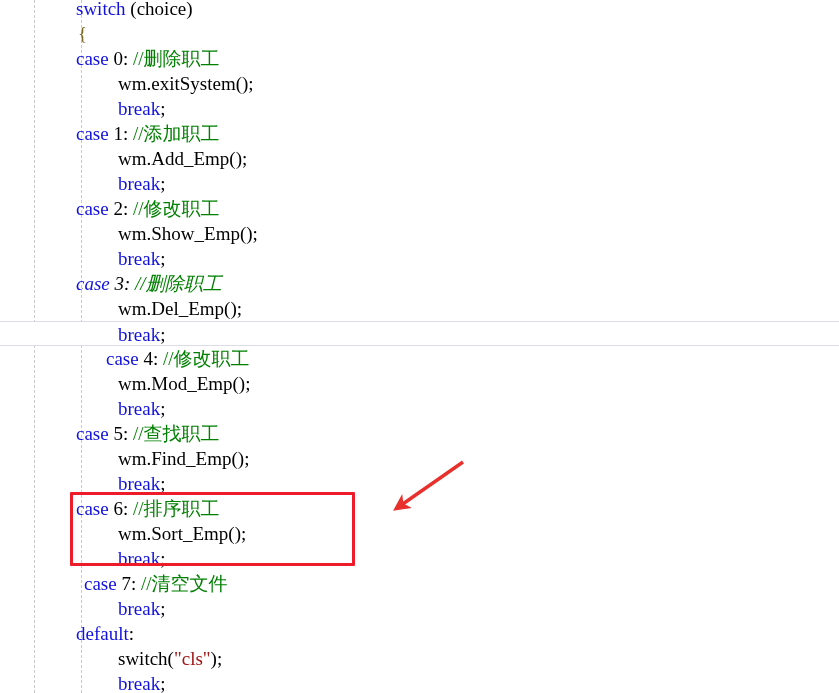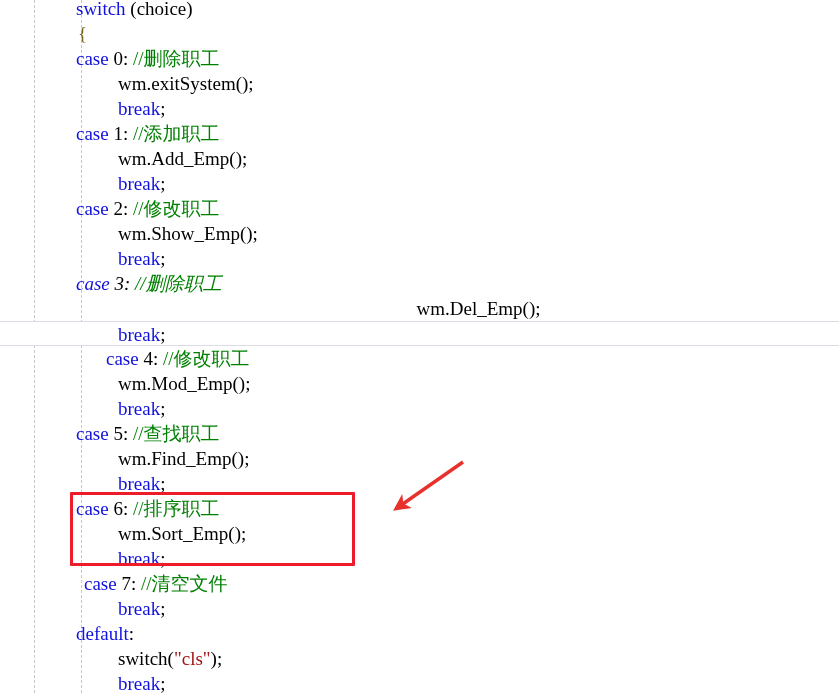--- a/index.html
+++ b/index.html
@@ -110,21 +110,21 @@
       <div class="code-line" style="top: 46px;"><span class="txt" style="display: inline-block; width: 76px;"></span><span class="txt kw">case</span><span class="txt plain"> 0: </span><span class="txt cmt">//删除职工</span></div>
       <div class="code-line" style="top: 71px;"><span class="txt" style="display: inline-block; width: 118px;"></span><span class="txt plain">wm.exitSystem();</span></div>
       <div class="code-line" style="top: 96px;"><span class="txt" style="display: inline-block; width: 118px;"></span><span class="txt kw">break</span><span class="txt plain">;</span></div>
       <div class="code-line" style="top: 121px;"><span class="txt" style="display: inline-block; width: 76px;"></span><span class="txt kw">case</span><span class="txt plain"> 1: </span><span class="txt cmt">//添加职工</span></div>
       <div class="code-line" style="top: 146px;"><span class="txt" style="display: inline-block; width: 118px;"></span><span class="txt plain">wm.Add_Emp();</span></div>
       <div class="code-line" style="top: 171px;"><span class="txt" style="display: inline-block; width: 118px;"></span><span class="txt kw">break</span><span class="txt plain">;</span></div>
       <div class="code-line" style="top: 196px;"><span class="txt" style="display: inline-block; width: 76px;"></span><span class="txt kw">case</span><span class="txt plain"> 2: </span><span class="txt cmt">//修改职工</span></div>
       <div class="code-line" style="top: 221px;"><span class="txt" style="display: inline-block; width: 118px;"></span><span class="txt plain">wm.Show_Emp();</span></div>
       <div class="code-line" style="top: 246px;"><span class="txt" style="display: inline-block; width: 118px;"></span><span class="txt kw">break</span><span class="txt plain">;</span></div>
       <div class="code-line" style="top: 271px; font-style: italic;"><span class="txt" style="display: inline-block; width: 76px;"></span><span class="txt kw">case</span><span class="txt plain"> 3: </span><span class="txt cmt">//删除职工</span></div>
-      <div class="code-line" style="top: 296px; text-align: center;"><span class="txt" style="display: inline-block; width: 118px;"></span><span class="txt plain">wm.Del_Emp();</span></div>
+      <div class="code-line" style="top: 296px;"><span class="txt" style="display: inline-block; width: 118px;"></span><span class="txt plain">wm.Del_Emp();</span></div>
       <div class="code-line current" style="top: 321px;"><span class="txt" style="display: inline-block; width: 118px;"></span><span class="txt kw">break</span><span class="txt plain">;</span></div>
       <div class="code-line" style="top: 346px; margin-left: 30px;"><span class="txt" style="display: inline-block; width: 76px;"></span><span class="txt kw">case</span><span class="txt plain"> 4: </span><span class="txt cmt">//修改职工</span></div>
       <div class="code-line" style="top: 371px;"><span class="txt" style="display: inline-block; width: 118px;"></span><span class="txt plain">wm.Mod_Emp();</span></div>
       <div class="code-line" style="top: 396px;"><span class="txt" style="display: inline-block; width: 118px;"></span><span class="txt kw">break</span><span class="txt plain">;</span></div>
       <div class="code-line" style="top: 421px;"><span class="txt" style="display: inline-block; width: 76px;"></span><span class="txt kw">case</span><span class="txt plain"> 5: </span><span class="txt cmt">//查找职工</span></div>
       <div class="code-line" style="top: 446px;"><span class="txt" style="display: inline-block; width: 118px;"></span><span class="txt plain">wm.Find_Emp();</span></div>
       <div class="code-line" style="top: 471px;"><span class="txt" style="display: inline-block; width: 118px;"></span><span class="txt kw">break</span><span class="txt plain">;</span></div>
       <div class="code-line" style="top: 496px;"><span class="txt" style="display: inline-block; width: 76px;"></span><span class="txt kw">case</span><span class="txt plain"> 6: </span><span class="txt cmt">//排序职工</span></div>
       <div class="code-line" style="top: 521px;"><span class="txt" style="display: inline-block; width: 118px;"></span><span class="txt plain">wm.Sort_Emp();</span></div>
       <div class="code-line" style="top: 546px;"><span class="txt" style="display: inline-block; width: 118px;"></span><span class="txt kw">break</span><span class="txt plain">;</span></div>

